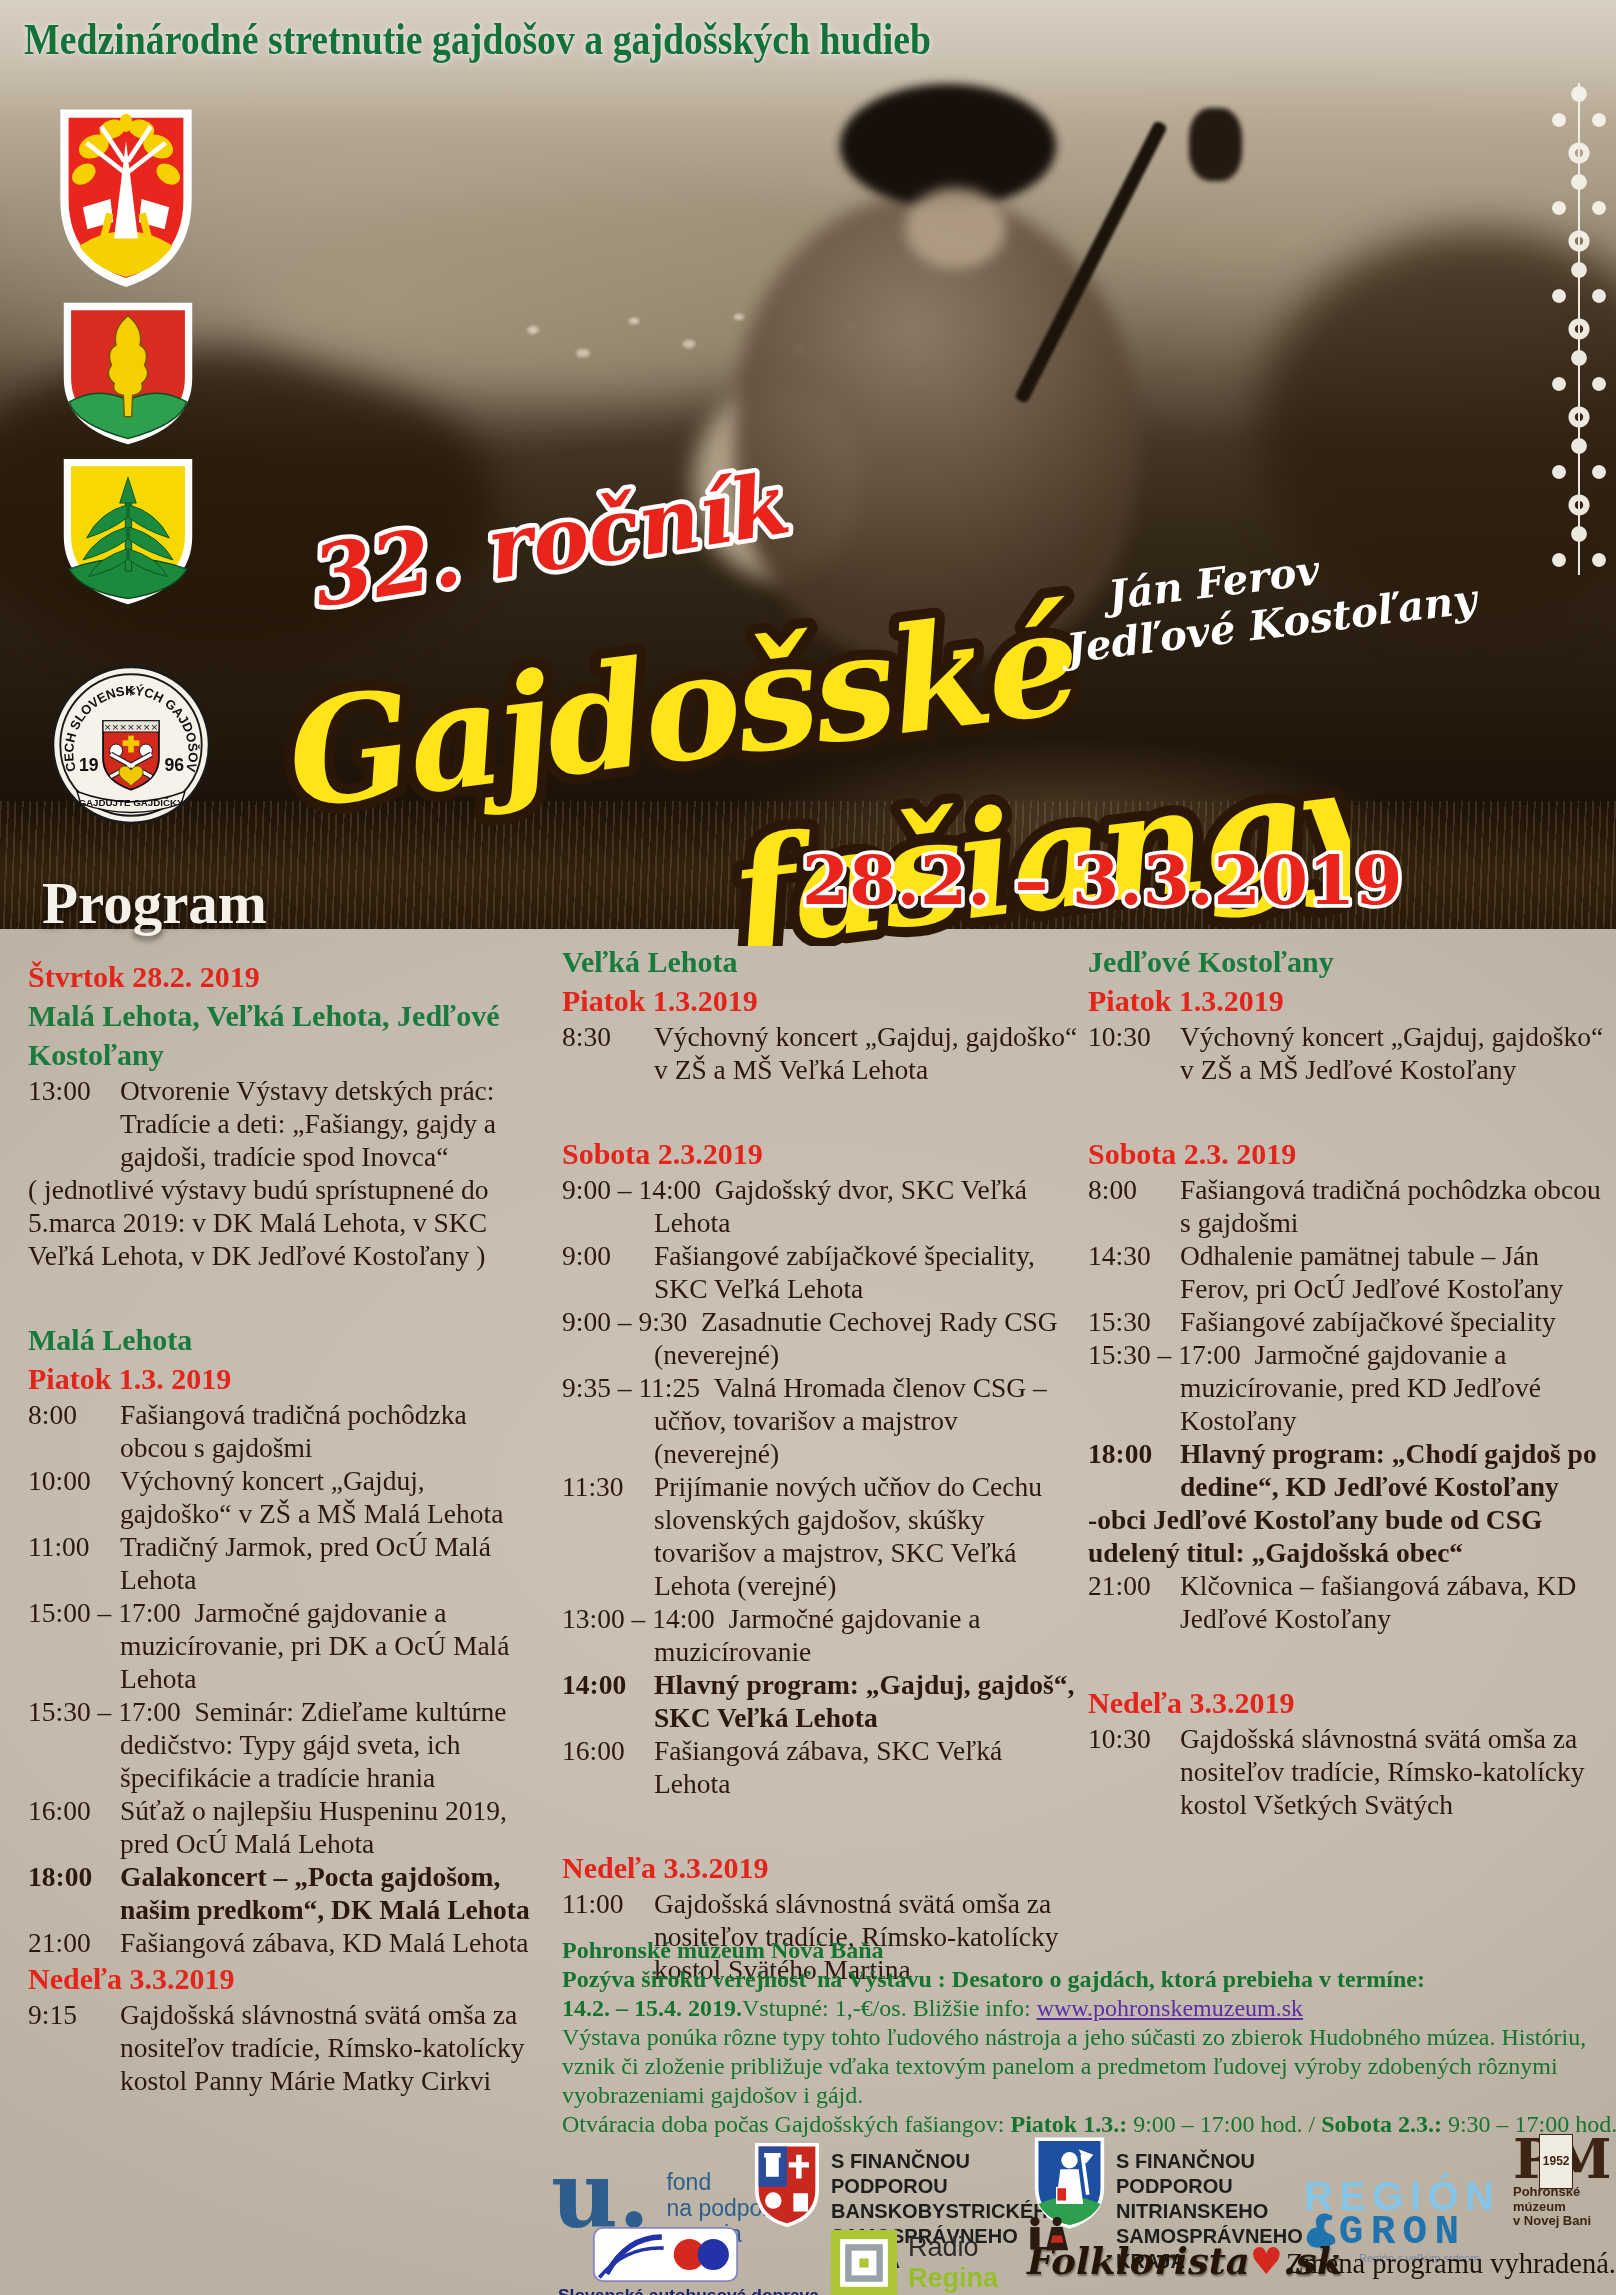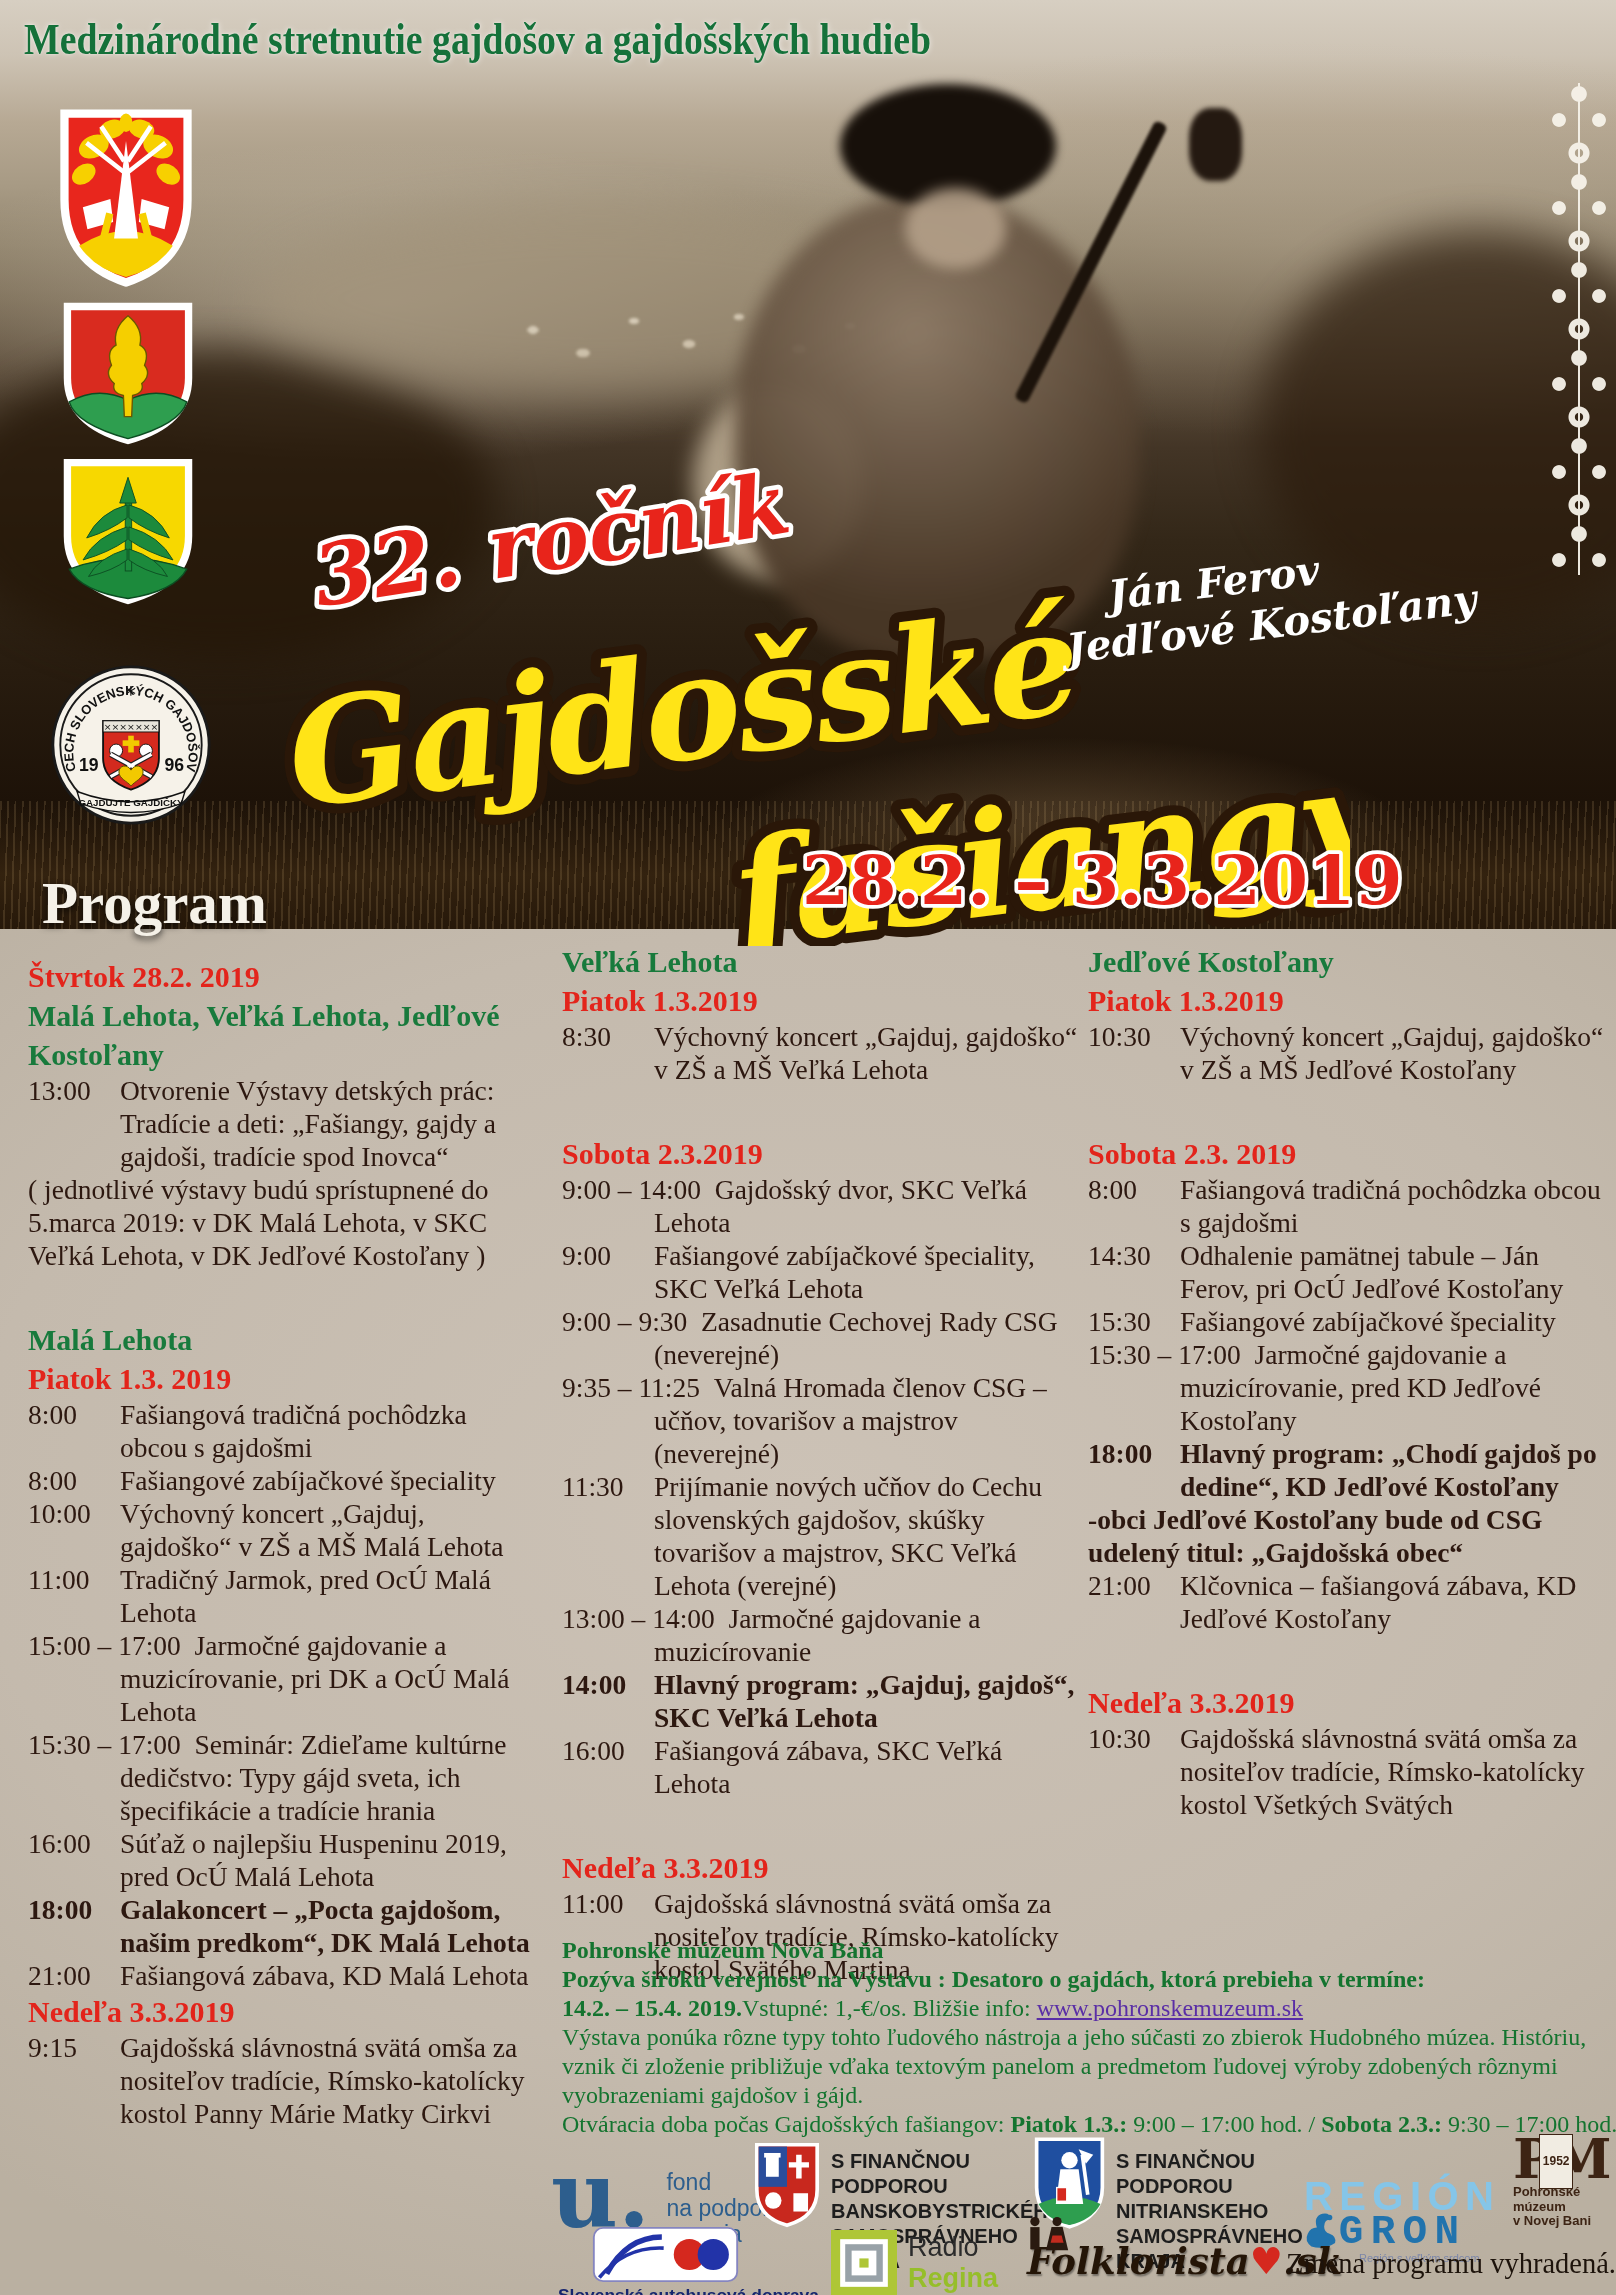--- a/index.html
+++ b/index.html
@@ -229,21 +229,20 @@
     <div class="section">
       <div class="day">Štvrtok  28.2. 2019</div>
       <div class="place">Malá Lehota, Veľká Lehota, Jedľové Kostoľany</div>
       <div class="event"><span class="time">13:00&nbsp;&nbsp;</span><span class="txt">Otvorenie Výstavy detských prác: Tradície a deti: „Fašiangy, gajdy a gajdoši, tradície spod Inovca“</span></div>
       <div class="note">( jednotlivé výstavy budú sprístupnené do 5.marca 2019: v DK Malá Lehota, v SKC Veľká Lehota, v DK Jedľové Kostoľany )</div>
     </div>
     <div class="section">
       <div class="place">Malá Lehota</div>
       <div class="day">Piatok  1.3. 2019</div>
       <div class="event"><span class="time">8:00&nbsp;&nbsp;</span><span class="txt">Fašiangová tradičná pochôdzka obcou s gajdošmi</span></div>
-      <div class="event"><span class="time">8:00&nbsp;&nbsp;</span><span class="txt">Fašiangové zabíjačkové špeciality</span></div>
       <div class="event"><span class="time">10:00&nbsp;&nbsp;</span><span class="txt">Výchovný koncert „Gajduj, gajdoško“ v ZŠ a MŠ Malá Lehota</span></div>
       <div class="event"><span class="time">11:00&nbsp;&nbsp;</span><span class="txt">Tradičný Jarmok, pred OcÚ Malá Lehota</span></div>
       <div class="event"><span class="time">15:00 – 17:00&nbsp;&nbsp;</span><span class="txt">Jarmočné gajdovanie a muzicírovanie, pri DK a OcÚ Malá Lehota</span></div>
       <div class="event"><span class="time">15:30 – 17:00&nbsp;&nbsp;</span><span class="txt">Seminár: Zdieľame kultúrne dedičstvo: Typy gájd sveta, ich špecifikácie a tradície hrania</span></div>
       <div class="event"><span class="time">16:00&nbsp;&nbsp;</span><span class="txt">Súťaž o najlepšiu Huspeninu 2019, pred OcÚ Malá Lehota</span></div>
       <div class="event bold"><span class="time">18:00&nbsp;&nbsp;</span><span class="txt">Galakoncert – „Pocta gajdošom, našim predkom“, DK Malá Lehota</span></div>
       <div class="event"><span class="time">21:00&nbsp;&nbsp;</span><span class="txt">Fašiangová zábava, KD Malá Lehota</span></div>
     </div>
     <div class="section" style="margin-top: 0px;">
       <div class="day">Nedeľa  3.3.2019</div>

